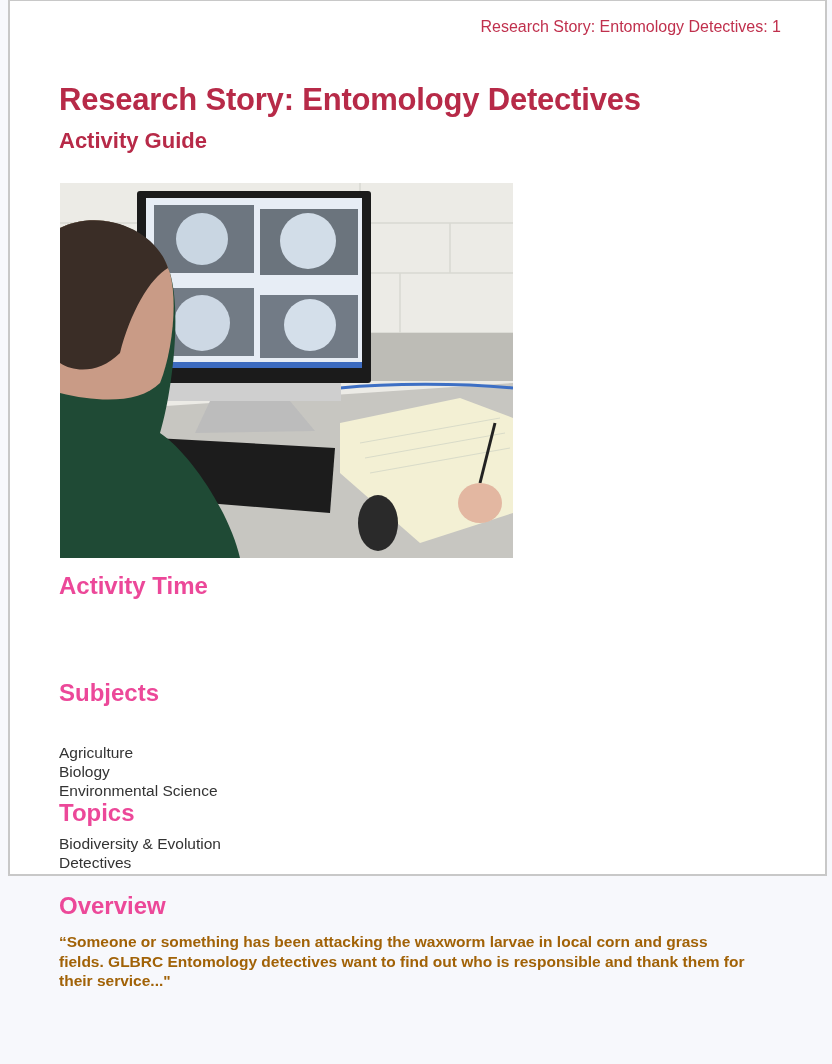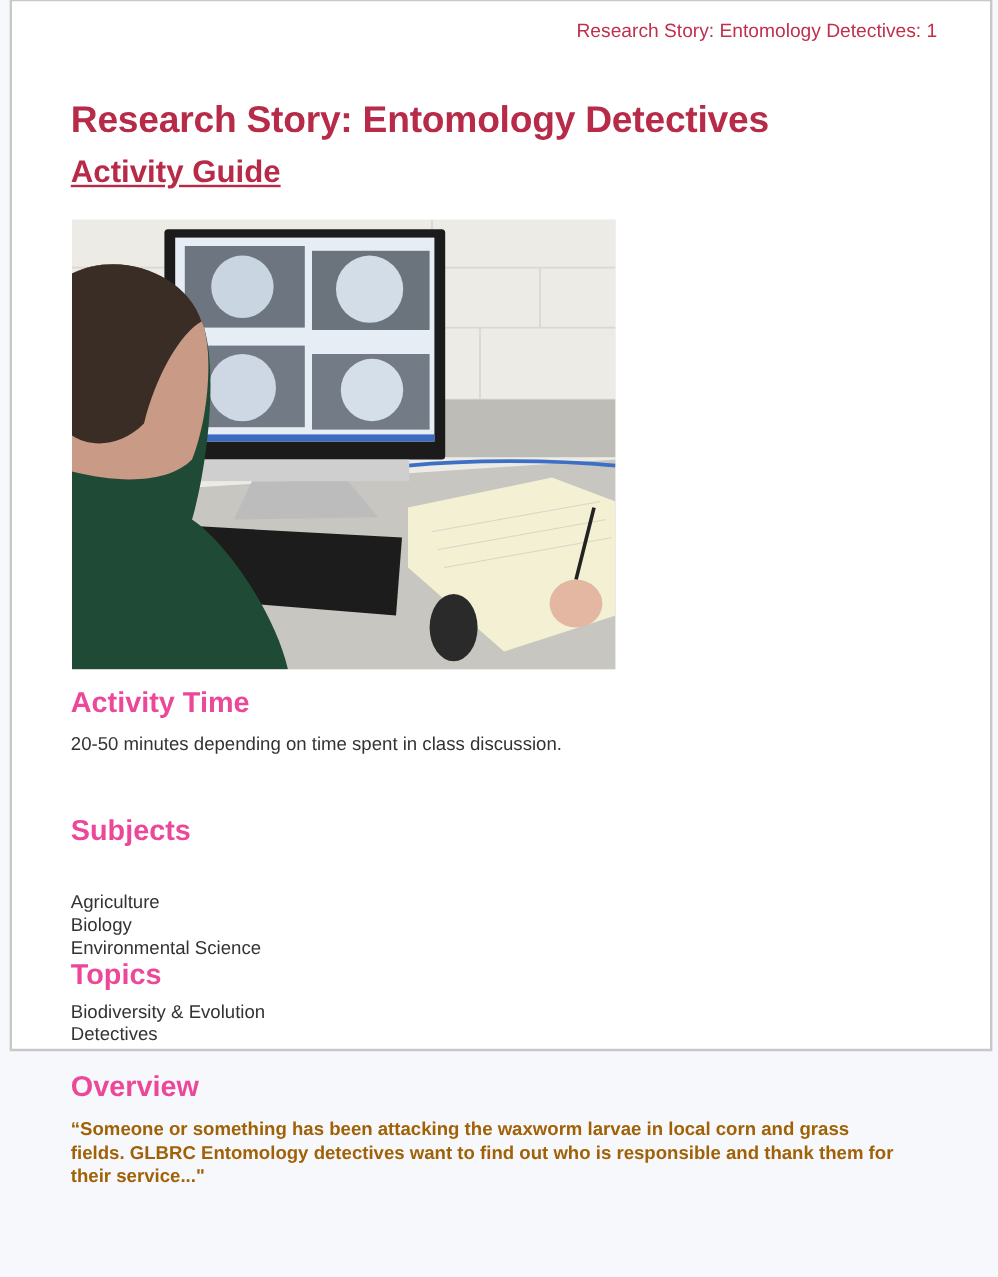--- a/index.html
+++ b/index.html
@@ -45,25 +45,24 @@
       font-weight: bold;
       color: #b72a48;
       letter-spacing: -0.2px;
       white-space: nowrap;
     }
     .subtitle {
       position: absolute;
       left: 49px;
       top: 127px;
       margin: 0;
-      font-size: 26px;
+      font-size: 22px;
       font-weight: bold;
       color: #b72a48;
       white-space: nowrap;
-      text-decoration: underline;
     }
     .photo {
       position: absolute;
       left: 50px;
       top: 182px;
       width: 453px;
       height: 375px;
       overflow: hidden;
       background: #e9e8e3;
     }
@@ -157,21 +156,20 @@
 
       <path d="M0 45 C40 25, 95 45, 110 90 C122 130, 112 210, 100 250 C130 270, 170 330, 180 375 L0 375 Z" fill="#1f4a35"></path>
       <path d="M0 45 C40 25, 95 45, 110 90 C118 120, 112 170, 100 200 C80 220, 40 220, 0 210 Z" fill="#c99b86"></path>
       <path d="M0 45 C40 25, 95 45, 108 85 C90 95, 70 130, 60 170 C40 190, 15 190, 0 180 Z" fill="#3a2d26"></path>
 
       <ellipse cx="420" cy="320" rx="22" ry="20" fill="#e3b7a1"></ellipse>
     </svg>
   </div>
 
   <h3 class="section-heading" style="top:571px;">Activity Time</h3>
-  <div class="body-text gray" style="top:610px;">20-50 minutes depending on time spent in class discussion.</div>
 
 
   <h3 class="section-heading" style="top:678px;">Subjects</h3>
   <div class="body-text gray" style="top:742px;">
     <span class="list-item">Agriculture</span>
     <span class="list-item">Biology</span>
     <span class="list-item">Environmental Science</span>
   </div>
 
   <h3 class="section-heading" style="top:798px;">Topics</h3>

